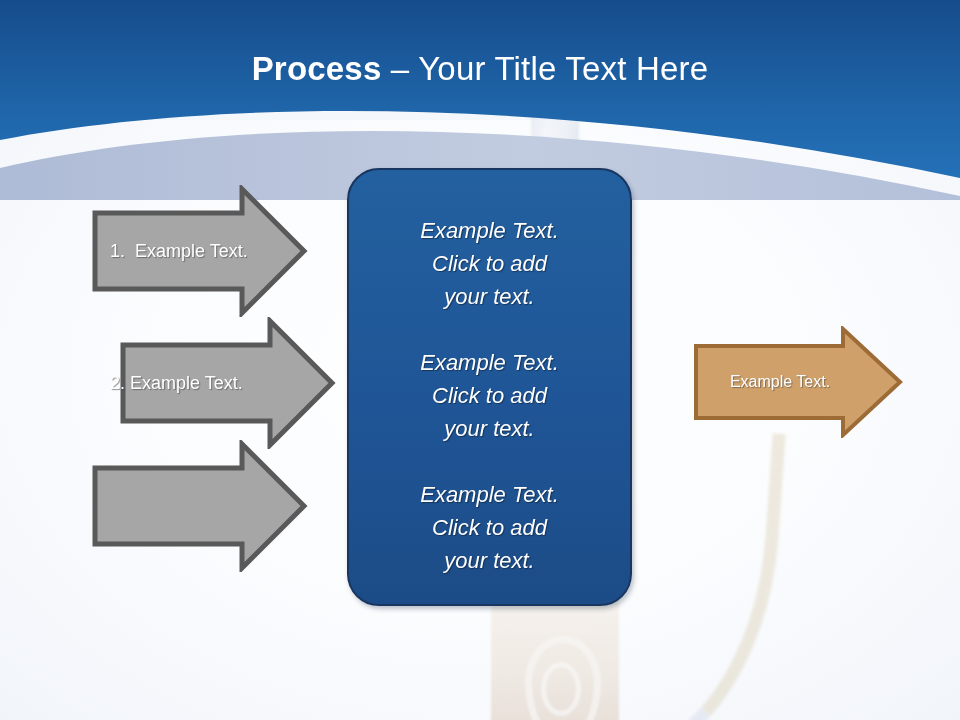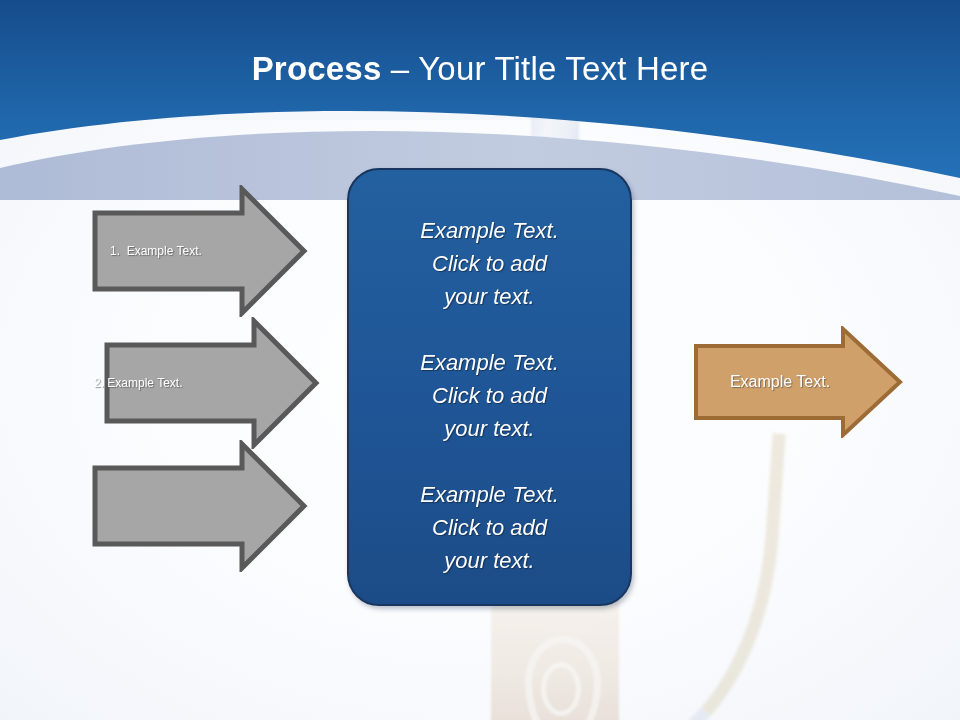--- a/index.html
+++ b/index.html
@@ -179,21 +179,21 @@
   .slide-title .t-rest   { font-weight: normal; }
 
   
   .arrow {
     position: absolute;
     display: block;
   }
   .arrow-label {
     position: absolute;
     color: #ffffff;
-    font-size: 12px;
+    font-size: 18px;
     line-height: 20px;
     white-space: pre;
     text-shadow: 1px 1px 1px rgba(60,60,60,0.55);
     pointer-events: none;
   }
   .arrow-label.gray {
     left: 18px;
     width: 160px;
     text-align: left;
   }
@@ -283,21 +283,21 @@
     </div>
   </div>
 
   <div class="arrow" style="left:92px; top:185px; width:216px; height:132px;">
     <svg width="216" height="132" viewBox="0 0 216 132">
       <polygon points="3,28 150,28 150,4 212,66 150,128 150,104 3,104" fill="#A6A6A6" stroke="#595959" stroke-width="5" stroke-linejoin="miter"></polygon>
     </svg>
     <div class="arrow-label gray" style="top:56px;">1.  Example Text.</div>
   </div>
 
-  <div class="arrow" style="left:76px; top:317px; width:216px; height:132px;padding-left:28px;">
+  <div class="arrow" style="left:92px; top:317px; width:216px; height:132px;padding-left:28px;">
     <svg width="216" height="132" viewBox="0 0 216 132">
       <polygon points="3,28 150,28 150,4 212,66 150,128 150,104 3,104" fill="#A6A6A6" stroke="#595959" stroke-width="5" stroke-linejoin="miter"></polygon>
     </svg>
     <div class="arrow-label gray" style="top:56px;">2. Example Text.</div>
   </div>
 
   <div class="arrow" style="left:92px; top:440px; width:216px; height:132px;">
     <svg width="216" height="132" viewBox="0 0 216 132">
       <polygon points="3,28 150,28 150,4 212,66 150,128 150,104 3,104" fill="#A6A6A6" stroke="#595959" stroke-width="5" stroke-linejoin="miter"></polygon>
     </svg>

